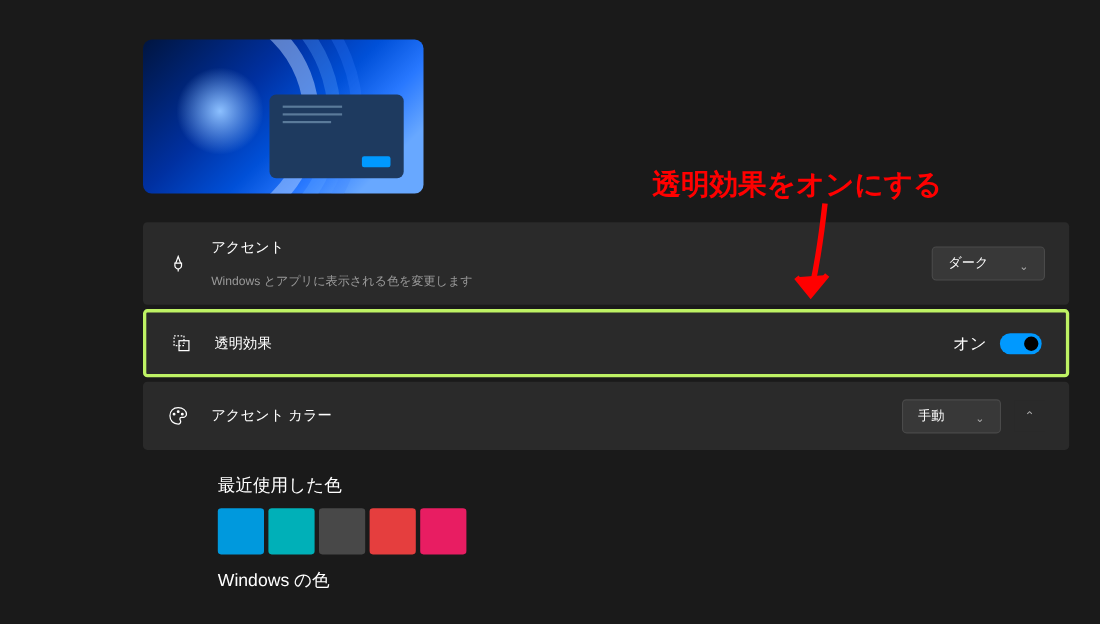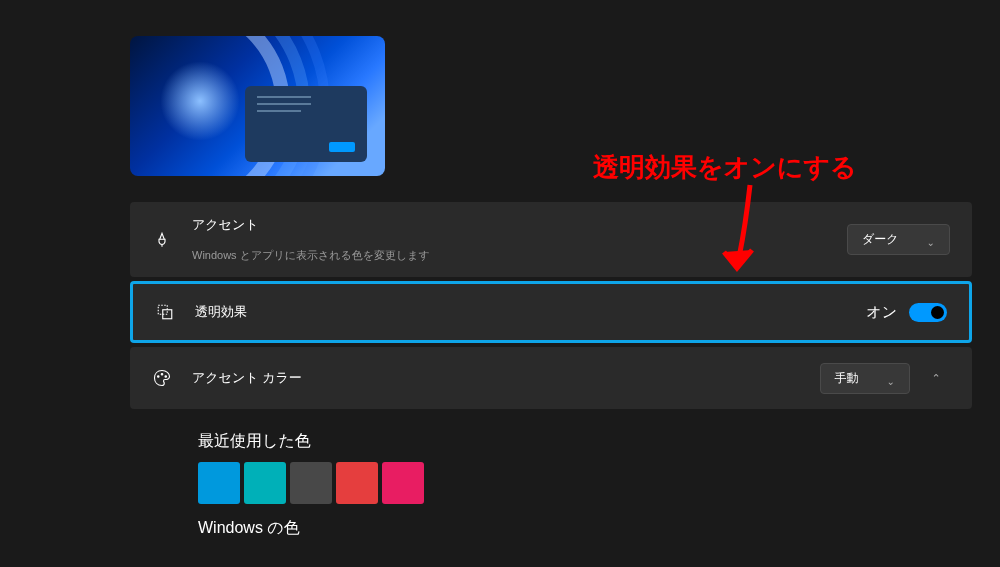--- a/index.html
+++ b/index.html
@@ -96,21 +96,21 @@
     .setting-row {
       background: #2a2a2a;
       border-radius: 4px;
       padding: 14px 22px;
       display: flex;
       align-items: center;
       gap: 20px;
       min-height: 62px;
     }
     .setting-row.highlighted {
-      border: 3px solid #0ea5e9;
+      border: 3px solid #bef264;
       border-radius: 4px;
     }
     .setting-icon {
       width: 20px;
       height: 20px;
       display: flex;
       align-items: center;
       justify-content: center;
       flex-shrink: 0;
     }

